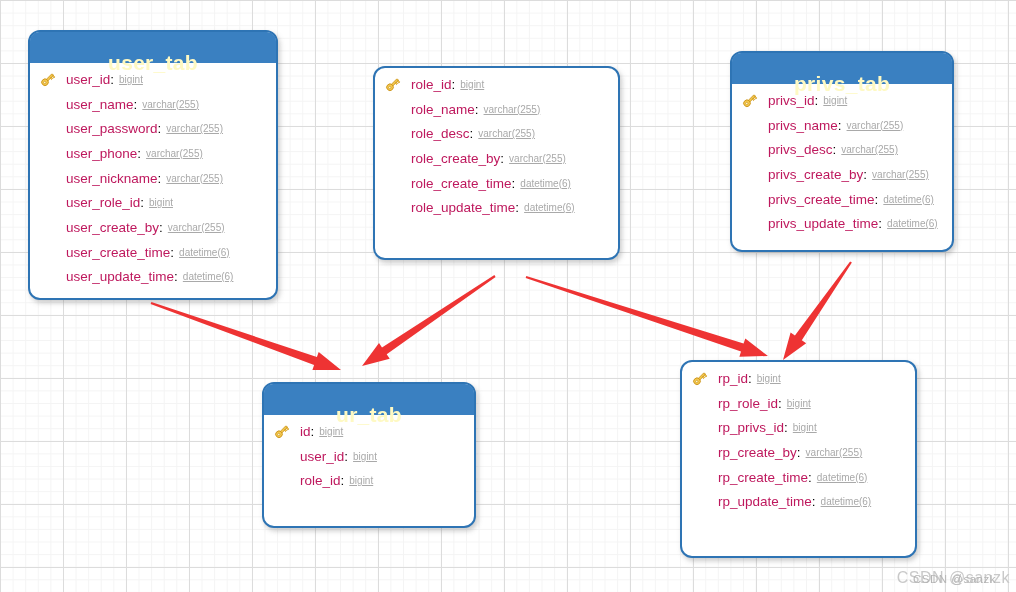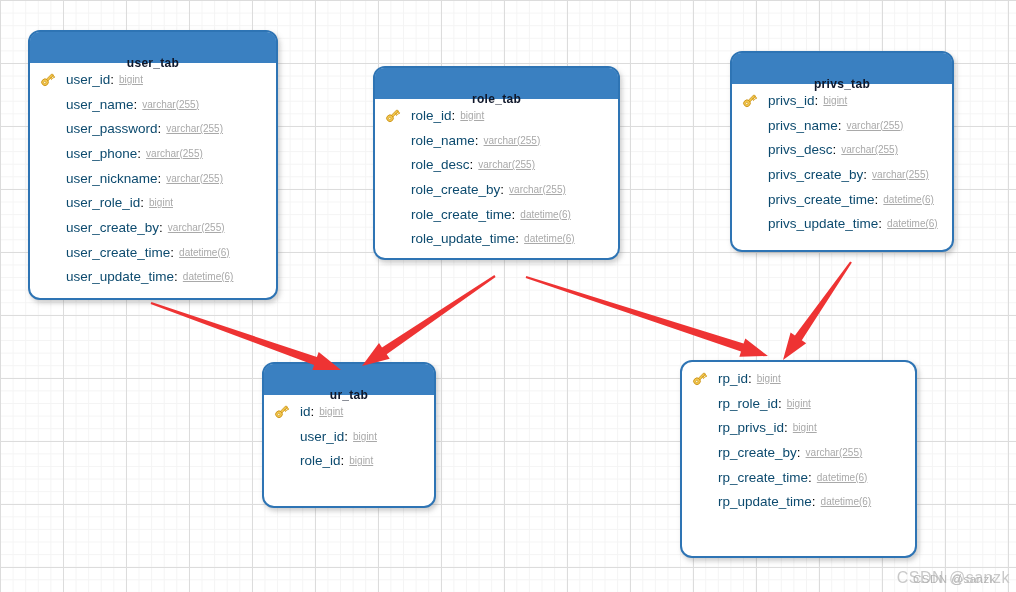--- a/index.html
+++ b/index.html
@@ -30,38 +30,38 @@
     box-sizing:border-box;
     z-index:2;
   }
   .tbl-header{
     height:31px;
     background:#3a80c1;
     border-radius:9px 9px 0 0;
     display:flex;align-items:center;justify-content:center;
   }
   .tbl-title{
-    font-size:12px;
+    font-size:21px;
     font-weight:bold;
-    color:#0f172a;
+    color:#fef9c3;
     letter-spacing:0.3px;
     margin-top:30px;
   }
   .tbl-body{padding:4px 0 6px 0;}
   .frow{
     height:24.7px;
     display:flex;align-items:center;
     padding-left:9px;
     white-space:nowrap;
   }
   .kicon{
     width:27px;min-width:27px;height:17px;
     display:inline-flex;align-items:center;
   }
-  .fname{font-size:13.5px;color:#0c4a6e;}
+  .fname{font-size:13.5px;color:#be185d;}
   .fname::after{content:":";color:#0a0a0a;}
   .ftype{font-size:10px;color:#a9a9a9;margin-left:5px;text-decoration:underline;}
   .watermark{
     position:absolute;
     right:6px;bottom:5px;
     z-index:6;
     white-space:nowrap;
   }
   .wm-big{
     font-size:16px;color:#c9c9c9;letter-spacing:0.5px;
@@ -139,23 +139,20 @@
             <span class="ftype">datetime(6)</span>
           </div>
           <div class="frow">
             <span class="kicon"></span>
             <span class="fname">user_update_time</span>
             <span class="ftype">datetime(6)</span>
           </div>
         </div>
       </div>
       <div class="tbl" style="left: 373px; top: 66px; width: 247px; height: 194px;">
-        <div class="tbl-header">
-          <span class="tbl-title">role_tab</span>
-        </div>
         <div class="tbl-body">
           <div class="frow">
             <span class="kicon">
               <svg width="17" height="17" viewBox="0 0 20 20" xmlns="http://www.w3.org/2000/svg">
                 <g transform="rotate(-45 10 10)">
                   <rect x="8.4" y="8.9" width="10.2" height="2.6" rx="0.6" fill="#f4c84e" stroke="#c9921a" stroke-width="0.9"></rect>
                   <rect x="13.2" y="11" width="1.8" height="2.4" fill="#f4c84e" stroke="#c9921a" stroke-width="0.8"></rect>
                   <rect x="16.4" y="11" width="1.8" height="3" fill="#f4c84e" stroke="#c9921a" stroke-width="0.8"></rect>
                   <circle cx="5.6" cy="10.2" r="3.9" fill="#f4c84e" stroke="#c9921a" stroke-width="1"></circle>
                   <circle cx="5.2" cy="10.2" r="1.4" fill="#fdf3cf" stroke="#c9921a" stroke-width="0.7"></circle>
@@ -232,21 +229,21 @@
             <span class="fname">privs_create_time</span>
             <span class="ftype">datetime(6)</span>
           </div>
           <div class="frow">
             <span class="kicon"></span>
             <span class="fname">privs_update_time</span>
             <span class="ftype">datetime(6)</span>
           </div>
         </div>
       </div>
-      <div class="tbl" style="left: 262px; top: 362px; width: 174px; height: 146px;">
+      <div class="tbl" style="left: 262px; top: 382px; width: 214px; height: 146px;">
         <div class="tbl-header">
           <span class="tbl-title">ur_tab</span>
         </div>
         <div class="tbl-body">
           <div class="frow">
             <span class="kicon">
               <svg width="17" height="17" viewBox="0 0 20 20" xmlns="http://www.w3.org/2000/svg">
                 <g transform="rotate(-45 10 10)">
                   <rect x="8.4" y="8.9" width="10.2" height="2.6" rx="0.6" fill="#f4c84e" stroke="#c9921a" stroke-width="0.9"></rect>
                   <rect x="13.2" y="11" width="1.8" height="2.4" fill="#f4c84e" stroke="#c9921a" stroke-width="0.8"></rect>

